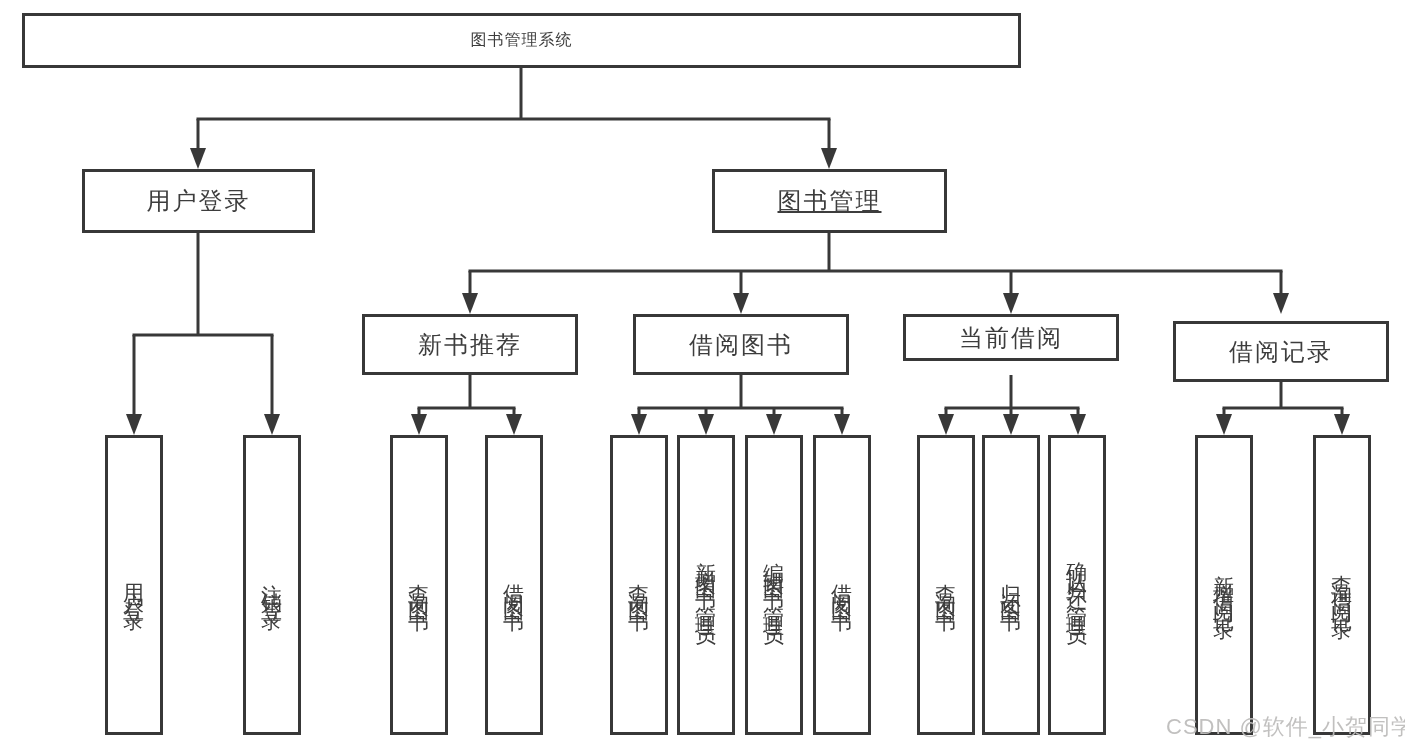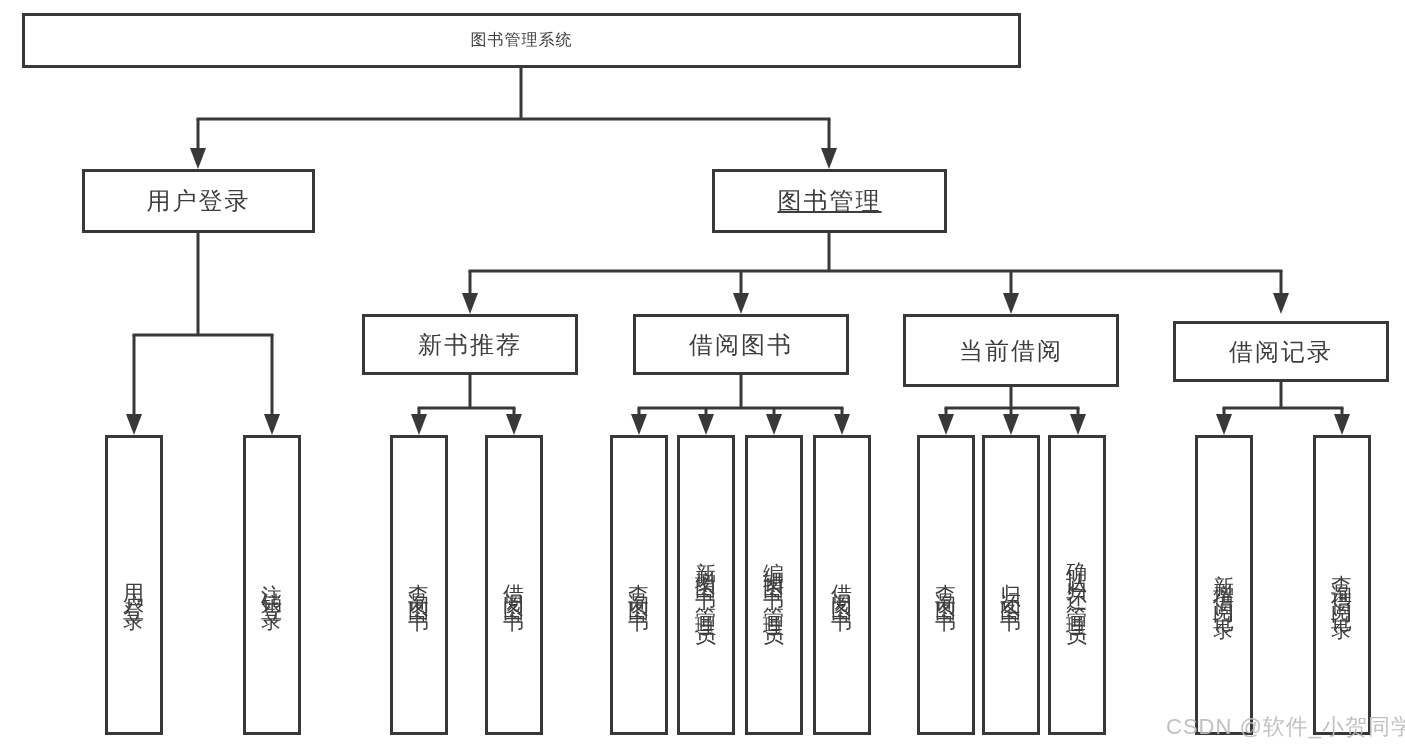--- a/index.html
+++ b/index.html
@@ -139,21 +139,21 @@
   <div class="node hbox" style="left:712px; top:169px; width:235px; height:64px;text-decoration:underline;">
     <span>图书管理</span>
   </div>
 
   <div class="node hbox" style="left:362px; top:314px; width:216px; height:61px;">
     <span>新书推荐</span>
   </div>
   <div class="node hbox" style="left:633px; top:314px; width:216px; height:61px;">
     <span>借阅图书</span>
   </div>
-  <div class="node hbox" style="left:903px; top:314px; width:216px; height:73px;">
+  <div class="node hbox" style="left:903px; top:314px; width:216px; height:47px;">
     <span>当前借阅</span>
   </div>
   <div class="node hbox" style="left:1173px; top:321px; width:216px; height:61px;">
     <span>借阅记录</span>
   </div>
 
   <div class="node leaf" style="left:105px; top:435px; width:58px; height:300px;">
     <span class="vtext">用户登录</span>
   </div>
   <div class="node leaf" style="left:243px; top:435px; width:58px; height:300px;">

